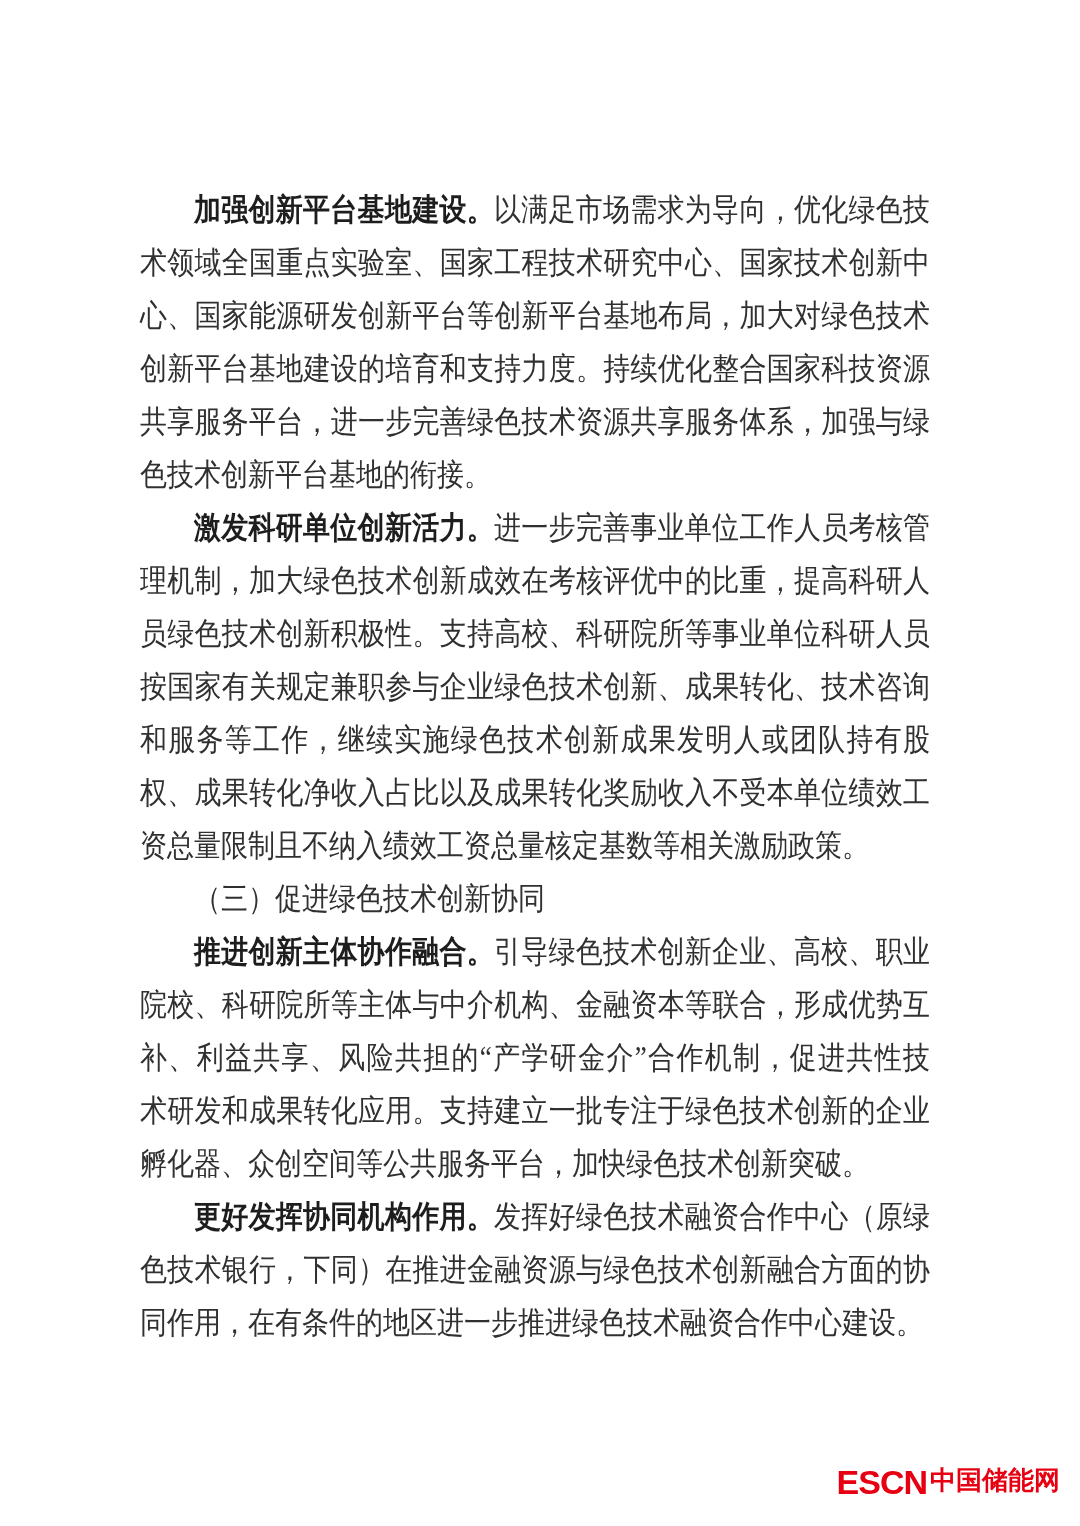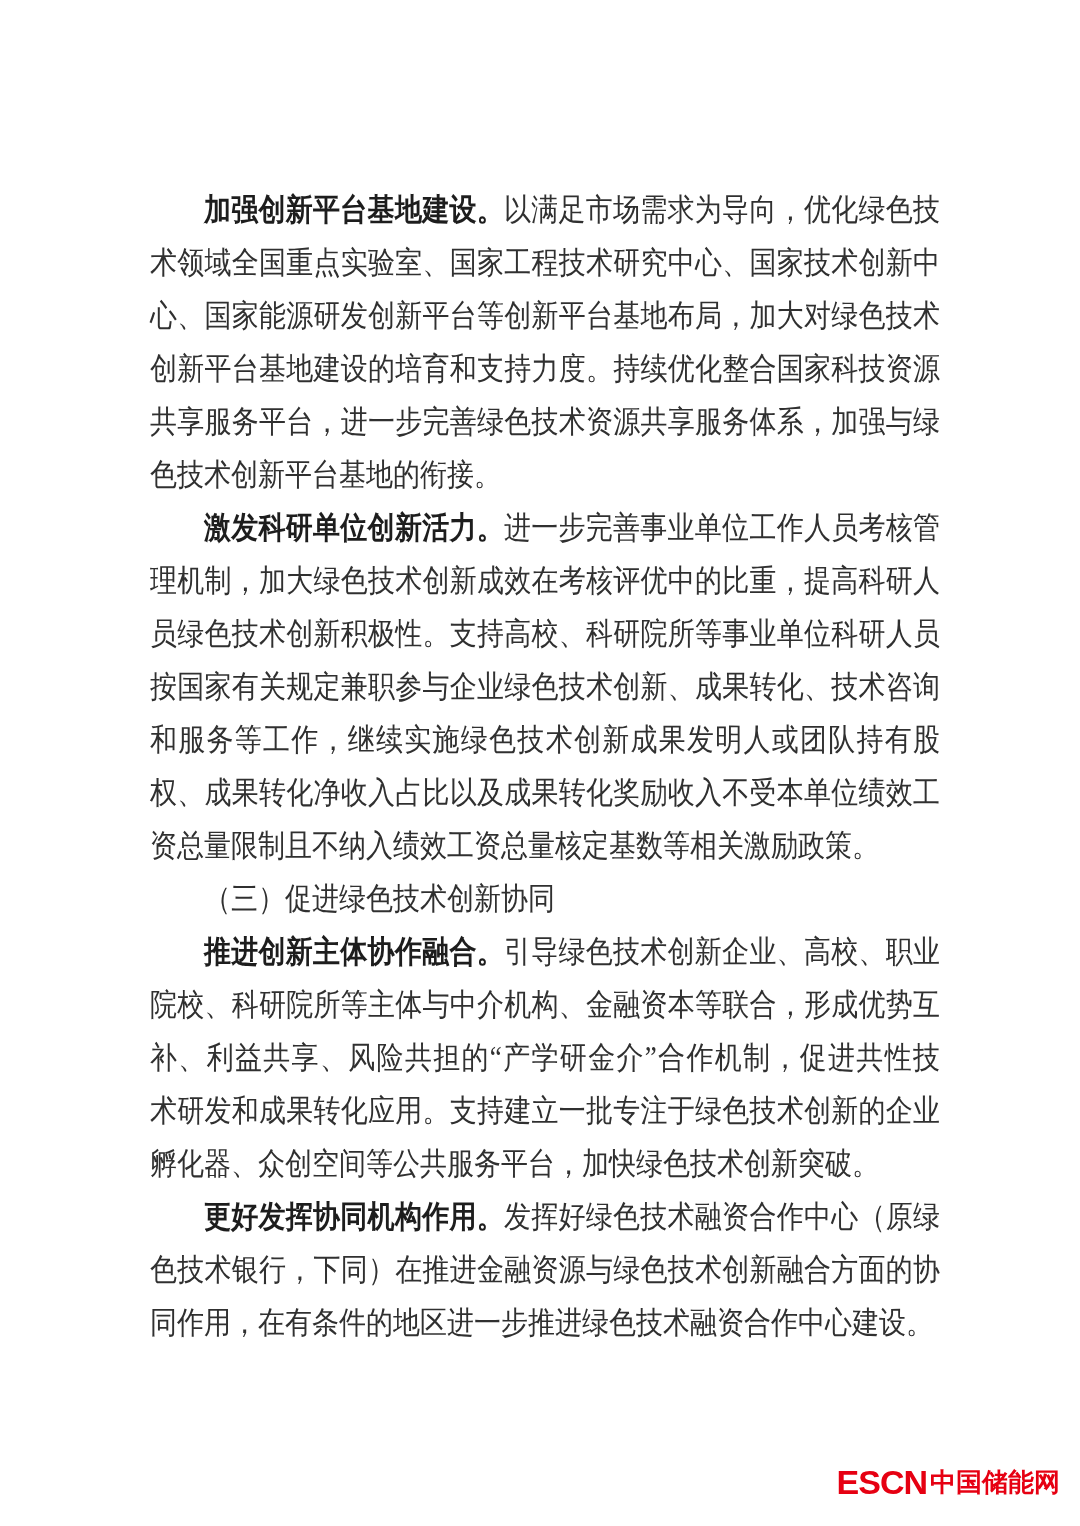--- a/index.html
+++ b/index.html
@@ -11,21 +11,21 @@
     overflow: hidden;
     font-family: "Liberation Serif", serif;
   }
   .page {
     position: absolute;
     inset: 0;
     background: #ffffff;
   }
   .textblock {
     position: absolute;
-    left: 150px;
+    left: 140px;
     top: 184px;
     width: 790px;
   }
   .line {
     height: 53px;
     line-height: 53px;
     font-size: 27px;
     color: #303030;
     font-family: "Liberation Serif", serif;
     white-space: nowrap;
@@ -42,21 +42,21 @@
   .lead {
     font-family: "Liberation Sans", sans-serif;
     font-weight: 700;
     color: #1d1d1d;
   }
   .watermark {
     position: absolute;
     right: 20px;
     bottom: 24px;
     display: flex;
-    align-items: center;
+    align-items: flex-start;
     white-space: nowrap;
   }
   .watermark .latin {
     font-family: "Liberation Sans", sans-serif;
     font-weight: 700;
     font-size: 34px;
     letter-spacing: -1px;
   }
   .watermark .cjk {
     font-family: "Liberation Sans", sans-serif;

